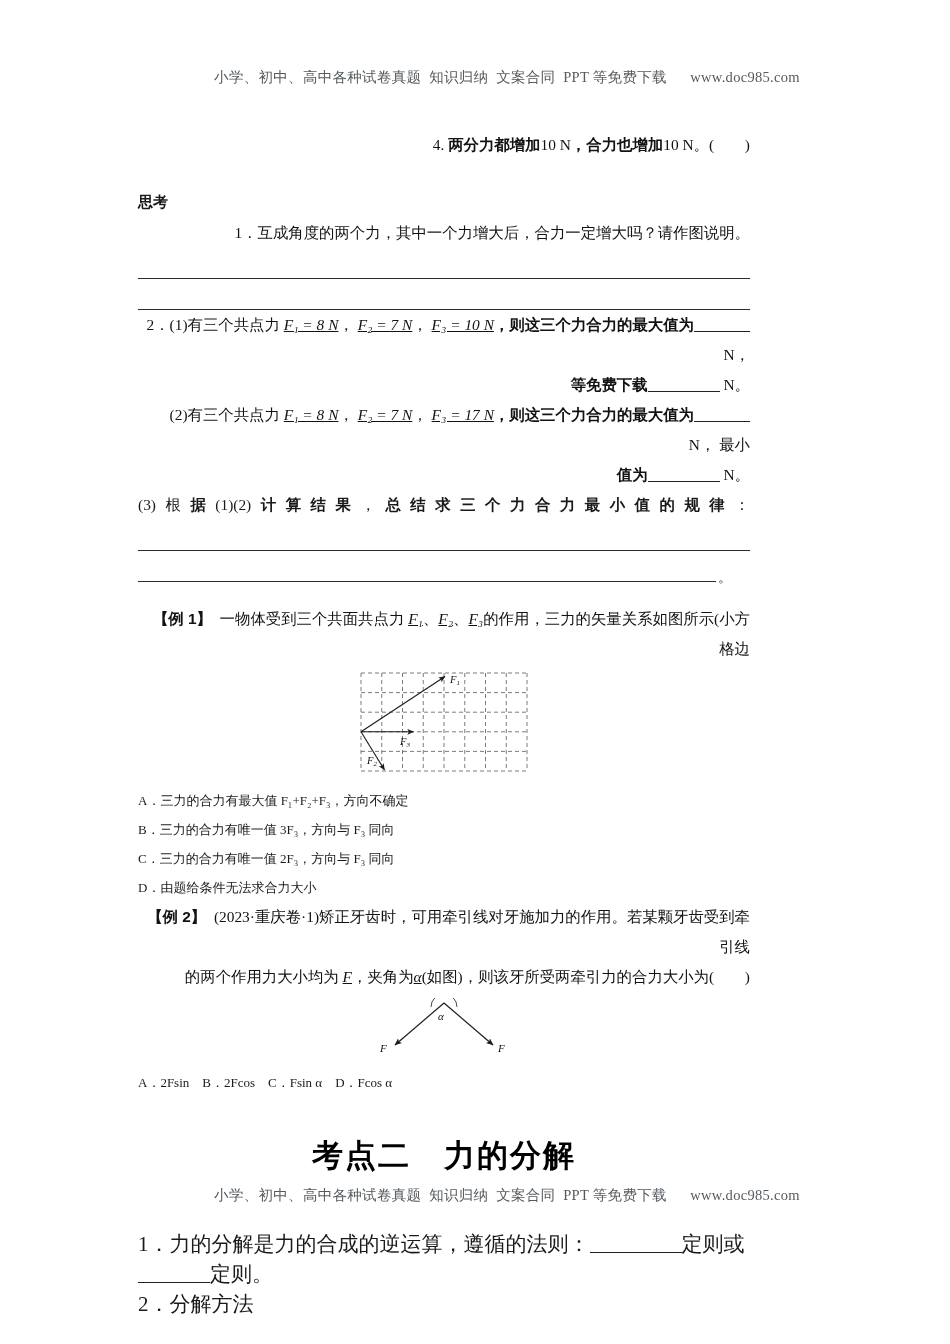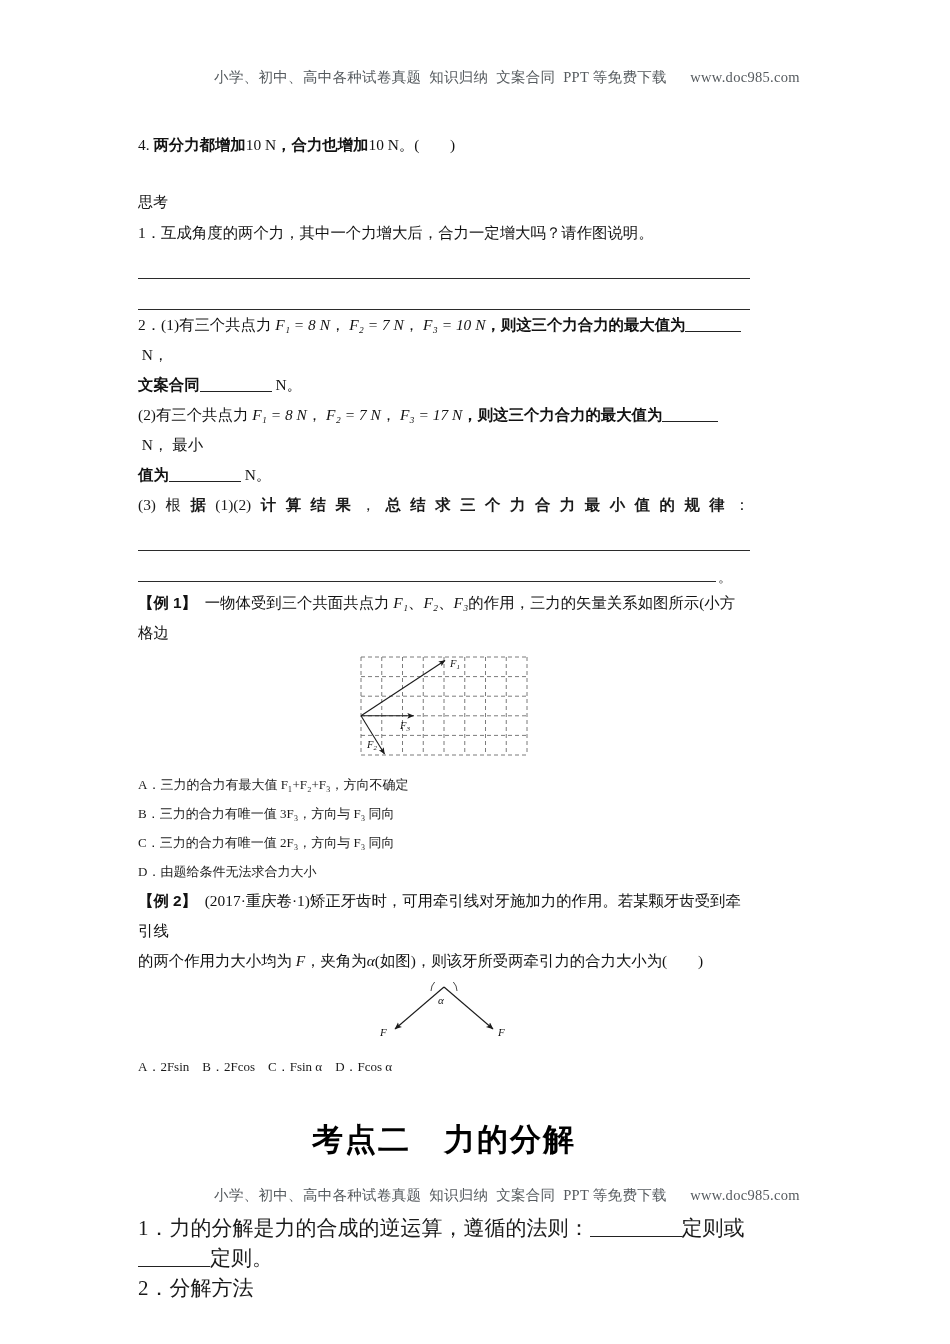--- a/index.html
+++ b/index.html
@@ -37,32 +37,33 @@
     position: absolute;
     left: 138px;
     top: 130px;
     width: 612px;
   }
 
   .line {
     font-size: 15.4px;
     line-height: 30px;
     color: #121212;
+    text-align: right;
   }
   .hei {
     font-family: "Liberation Sans", "DejaVu Sans", sans-serif;
     font-weight: bold;
   }
-  .it { font-style: italic; }
+  .it { font-style: italic; text-decoration: underline; }
 
   .q4 { margin-bottom: 28px; }
 
   .sec-label {
     font-family: "Liberation Sans", "DejaVu Sans", sans-serif;
-    font-weight: normal;
+    font-weight: bold;
     font-size: 15px;
     line-height: 28px;
     margin-bottom: 2px;
   }
 
   .rule {
     border: 0;
     border-top: 1px solid #2b2b2b;
     height: 0;
     margin: 0;
@@ -147,21 +148,21 @@
         <hr class="rule">
       </div>
     <div class="rule-wrap">
         <hr class="rule">
       </div>
 
     <div class="line">
       <span>2．</span><span>(1)有三个共点力</span>&nbsp;<span class="it">F₁ = 8 N</span>，&nbsp;<span class="it">F₂ = 7 N</span>，&nbsp;<span class="it">F₃ = 10 N</span><span class="hei">，则这三个力合力的最大值为</span><span class="blank b-md"></span>&nbsp;<span>N，</span>
     </div>
     <div class="line">
-      <span class="hei">文案合同</span><span class="blank b-lg"></span>&nbsp;<span>N。</span>
+      <span class="hei">等免费下载</span><span class="blank b-lg"></span>&nbsp;<span>N。</span>
     </div>
 
     <div class="line">
       <span>(2)有三个共点力</span>&nbsp;<span class="it">F₁ = 8 N</span>，&nbsp;<span class="it">F₂ = 7 N</span>，&nbsp;<span class="it">F₃ = 17 N</span><span class="hei">，则这三个力合力的最大值为</span><span class="blank b-md"></span>&nbsp;<span>N，</span>&nbsp;<span>最小</span>
     </div>
     <div class="line">
       <span class="hei">值为</span><span class="blank b-lg"></span>&nbsp;<span>N。</span>
     </div>
 
     <div class="justify-line" id="part3-line">
@@ -191,21 +192,21 @@
         <span>：</span>
       </div>
     <div class="rule-wrap">
         <hr class="rule">
       </div>
     <div class="rule-wrap short">
       <hr class="rule shorter">
       <span class="rule-tail">。</span>
     </div>
 
-    <div class="line" style="margin-top:6px;">
+    <div class="line" style="margin-top:22px;">
       <span class="ex-head">【例 1】</span>&nbsp;&nbsp;<span>一物体受到三个共面共点力</span>&nbsp;<span class="it">F₁</span>、<span class="it">F₂</span>、<span class="it">F₃</span><span>的作用，三力的矢量关系如图所示(小方格边</span>
     </div>
 
     <div class="fig-grid">
       <svg width="168" height="100" viewBox="0 0 168 100">
         <g stroke="#6c6c6c" stroke-width="0.9" stroke-dasharray="4,3" fill="none">
           <line x1="1" y1="1" x2="167" y2="1"></line>
           <line x1="1" y1="20.6" x2="167" y2="20.6"></line>
           <line x1="1" y1="40.2" x2="167" y2="40.2"></line>
           <line x1="1" y1="59.8" x2="167" y2="59.8"></line>
@@ -246,21 +247,21 @@
       <span>B．</span><span>三力的合力有唯一值 3F₃，方向与 F₃ 同向</span>
     </div>
     <div class="opt">
       <span>C．</span><span>三力的合力有唯一值 2F₃，方向与 F₃ 同向</span>
     </div>
     <div class="opt">
       <span>D．</span><span>由题给条件无法求合力大小</span>
     </div>
 
     <div class="line">
-      <span class="ex-head">【例 2】</span>&nbsp;&nbsp;<span>(2017·重庆卷·1)</span><span>矫正牙齿时，可用牵引线对牙施加力的作用。若某颗牙齿受到牵引线</span>
+      <span class="ex-head">【例 2】</span>&nbsp;&nbsp;<span>(2023·重庆卷·1)</span><span>矫正牙齿时，可用牵引线对牙施加力的作用。若某颗牙齿受到牵引线</span>
     </div>
     <div class="line">
       <span>的两个作用力大小均为</span>&nbsp;<span class="it">F</span><span>，夹角为</span><span class="it">α</span><span>(如图)，则该牙所受两牵引力的合力大小为(　　)</span>
     </div>
 
     <div class="fig-v">
       <svg width="170" height="62" viewBox="0 0 170 62">
         <defs>
           <marker id="ah2" markerWidth="7" markerHeight="7" refX="5.6" refY="2.6" orient="auto">
             <path d="M0,0 L6,2.6 L0,5.2 L1.4,2.6 z" fill="#1b1b1b"></path>

